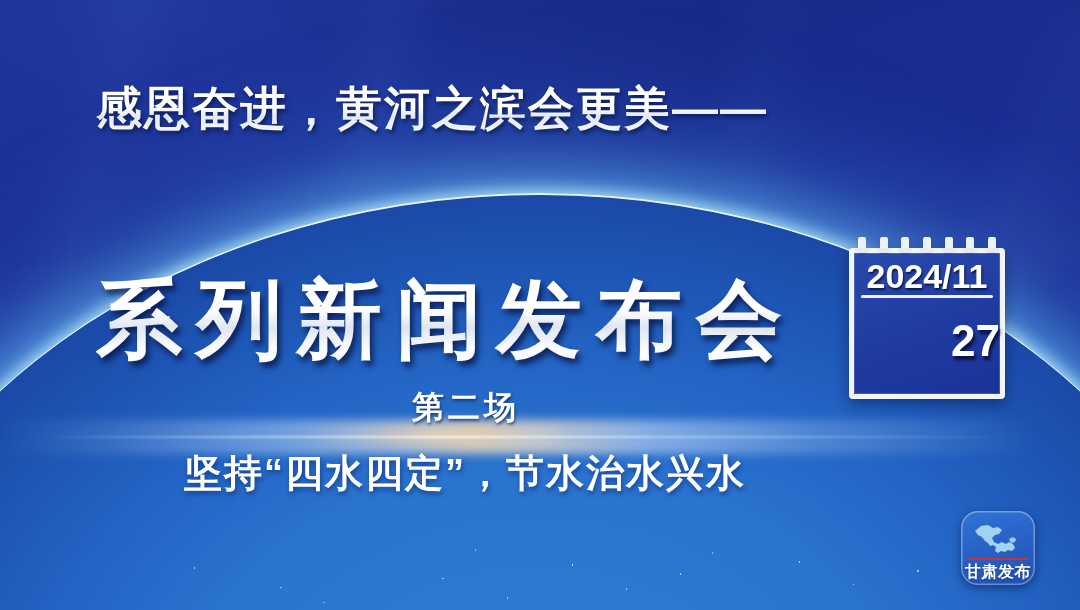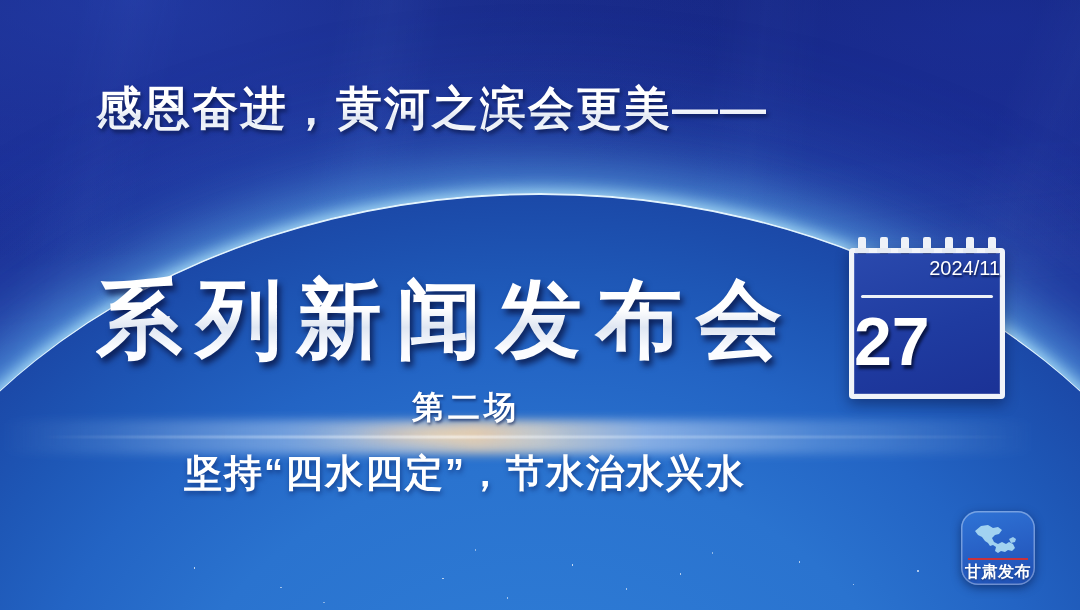--- a/index.html
+++ b/index.html
@@ -271,43 +271,43 @@
     width: 14px;
     height: 5px;
     background: #e6ebf3;
     border-radius: 1px;
   }
   .cal-month {
     position: absolute;
     top: 4px;
     left: 0;
     right: 0;
-    text-align: right;
-    font-size: 20px;
-    font-weight: 400;
+    text-align: center;
+    font-size: 34px;
+    font-weight: 700;
     letter-spacing: 0px;
     color: #ffffff;
     text-shadow: 1px 2px 2px rgba(4, 12, 48, .75);
   }
   .cal-rule {
     position: absolute;
     top: 42px;
     left: 7px;
     right: 7px;
     height: 3px;
     background: #eef2f8;
     border-radius: 2px;
   }
   .cal-day {
     position: absolute;
     top: 48px;
     left: 0;
     right: 0;
-    text-align: left;
-    font-size: 68px;
+    text-align: right;
+    font-size: 44px;
     line-height: 80px;
     font-weight: 700;
     color: #ffffff;
     text-shadow: 2px 4px 3px rgba(4, 12, 48, .8);
   }
 
   
   .logo {
     position: absolute;
     left: 961px;

